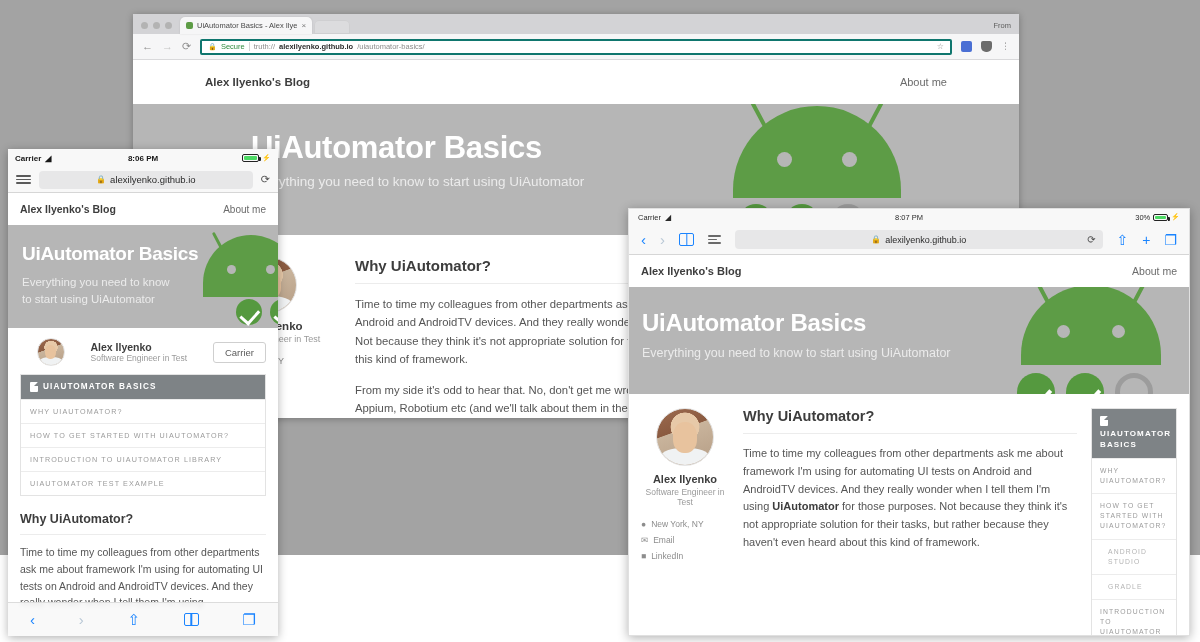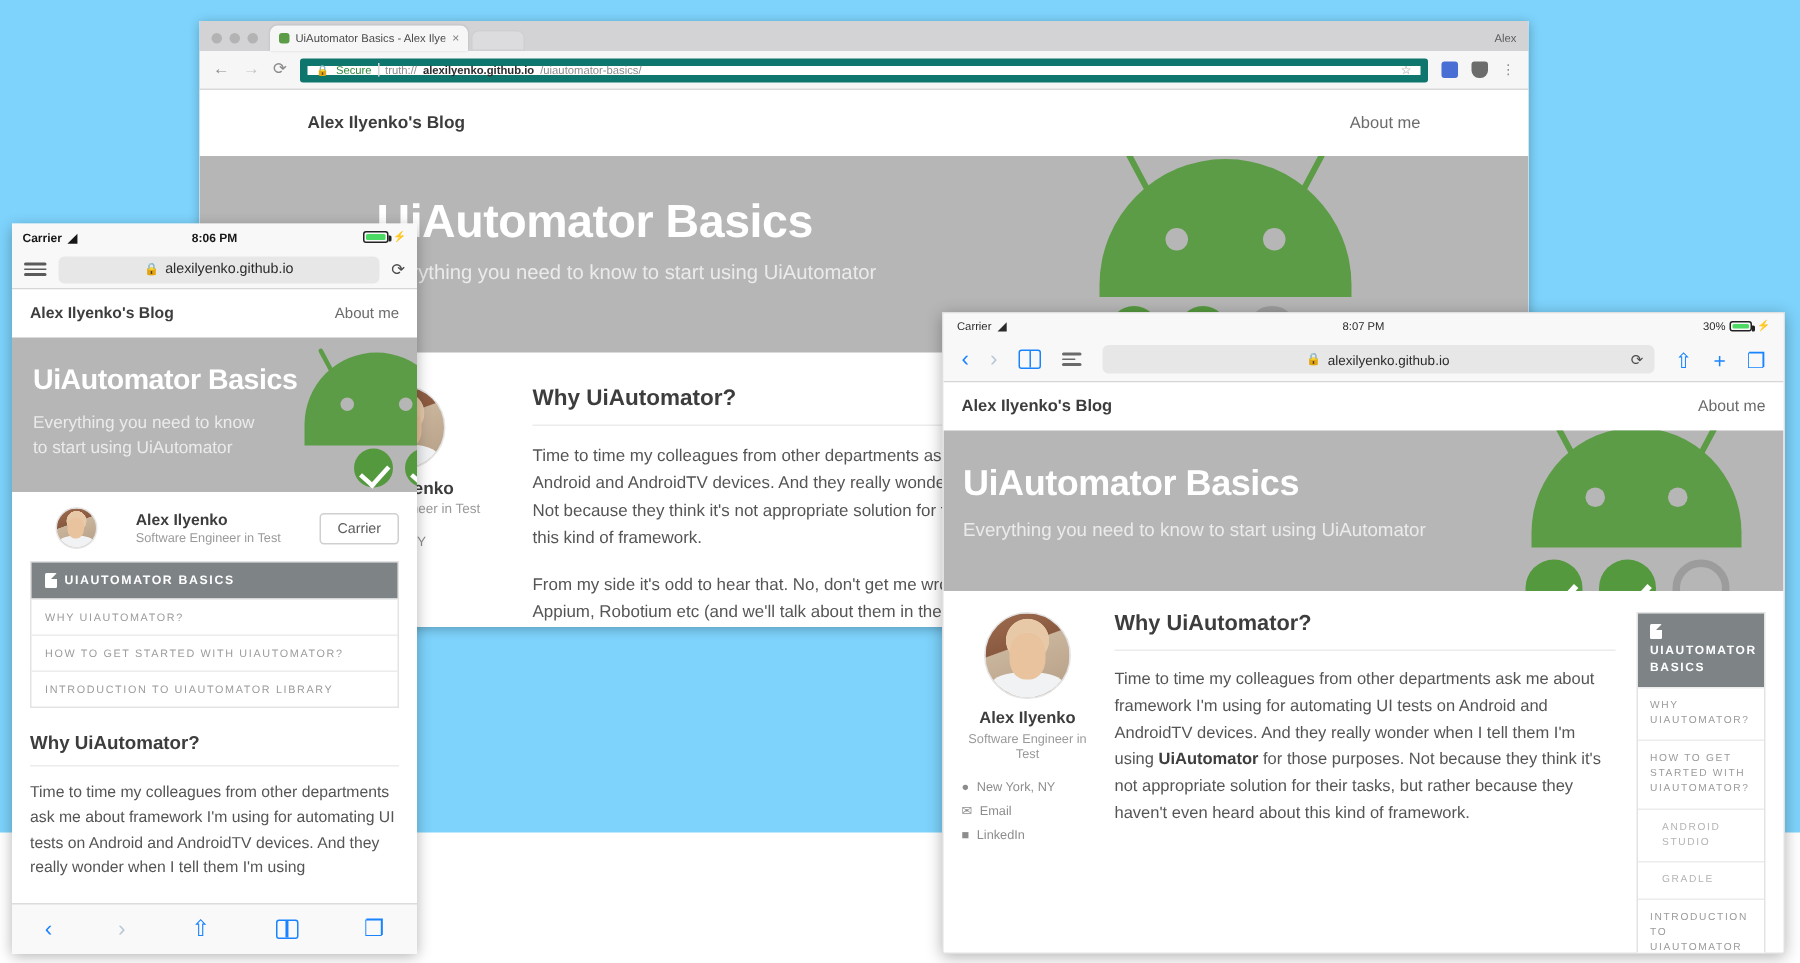--- a/index.html
+++ b/index.html
@@ -2,21 +2,21 @@
 <html><head>
 <meta charset="utf-8">
 <style>
   * { box-sizing: border-box; margin: 0; padding: 0; }
   html, body {
     width: 1200px; height: 642px;
     background: #ffffff;
     font-family: "Liberation Sans", sans-serif;
     overflow: hidden;
   }
-  .stage { position: relative; width: 1200px; height: 555px; background:#7dd3fc; }
+  .stage { position: relative; width: 1200px; height: 555px; background:#a3a3a3; }
 
   
   .site-nav {
     background:#fff; display:flex; align-items:center;
     justify-content:space-between; width:100%;
   }
   .site-nav .brand { font-weight:bold; color:#3d3d3d; white-space:nowrap; }
   .site-nav .about { color:#6b6b6b; white-space:nowrap; }
 
   .hero { background:#b6b6b6; position:relative; overflow:hidden; width:100%; }
@@ -110,21 +110,21 @@
   .profile-lbl {
     position:absolute; right:8px; bottom:4px; font-size:7.5px; color:#5c5c5c;
   }
   #desktop .urlbar {
     height:26px; background:#f6f6f7; border-bottom:1px solid #d9d9db;
     display:flex; align-items:center; gap:9px; padding:0 9px;
   }
   .nav-ico { color:#8b8b8b; font-size:11px; line-height:1; user-select:none; }
   .nav-ico.dim { color:#c4c4c4; }
   .omnibox {
-    flex:1; height:16px; background:#fff; border:5px solid #0f766e; border-radius:2px;
+    flex:1; height:16px; background:#fff; border:2px solid #0f766e; border-radius:2px;
     display:flex; align-items:center; padding:0 6px; gap:4px; font-size:7.5px;
   }
   .lockg { color:#2f8a3e; font-size:7px; }
   .secure { color:#2f8a3e; font-size:7.5px; }
   .sep { width:1px; height:9px; background:#d5d5d5; }
   .url-dim { color:#8c8c8c; }
   .url-strong { color:#2c2c2c; font-weight:bold; }
   .ext-btn { width:11px; height:11px; border-radius:2px; }
   .ext-a { background:#4a6fd4; }
   .ext-b { background:#6c6c6c; border-radius:2px 2px 5px 5px; }
@@ -315,21 +315,21 @@
         <i></i>
         <i></i>
         <i></i>
       </div>
       <div class="ctab">
         <span class="fav"></span>
         <span class="ttl">UiAutomator Basics - Alex Ilye</span>
         <span class="xx">×</span>
       </div>
       <div class="ctab-ghost"></div>
-      <span class="profile-lbl">Alex</span>
+      <span class="profile-lbl">From</span>
     </div>
 
     <div class="urlbar">
       <span class="nav-ico">←</span>
       <span class="nav-ico dim">→</span>
       <span class="nav-ico">⟳</span>
       <div class="omnibox">
         <span class="lockg">🔒</span>
         <span class="secure">Secure</span>
         <span class="sep"></span>
@@ -461,20 +461,21 @@
     </div>
 
     <div class="toc">
       <div class="toc-head">
         <span class="doc-ico"></span>
         <span>UIAUTOMATOR BASICS</span>
       </div>
       <div class="toc-item">WHY UIAUTOMATOR?</div>
       <div class="toc-item">HOW TO GET STARTED WITH UIAUTOMATOR?</div>
       <div class="toc-item">INTRODUCTION TO UIAUTOMATOR LIBRARY</div>
+      <div class="toc-item">UIAUTOMATOR TEST EXAMPLE</div>
     </div>
 
     <div class="ph-h2">Why UiAutomator?</div>
     <div class="ph-rule"></div>
     <p class="ph-p">Time to time my colleagues from other departments ask me about framework I'm using for automating UI tests on Android and AndroidTV devices. And they really wonder when I tell them I'm using </p>
 
     <div class="ios-bottom">
       <span class="tb-ico">‹</span>
       <span class="tb-ico dim">›</span>
       <span class="tb-ico">⇧</span>

